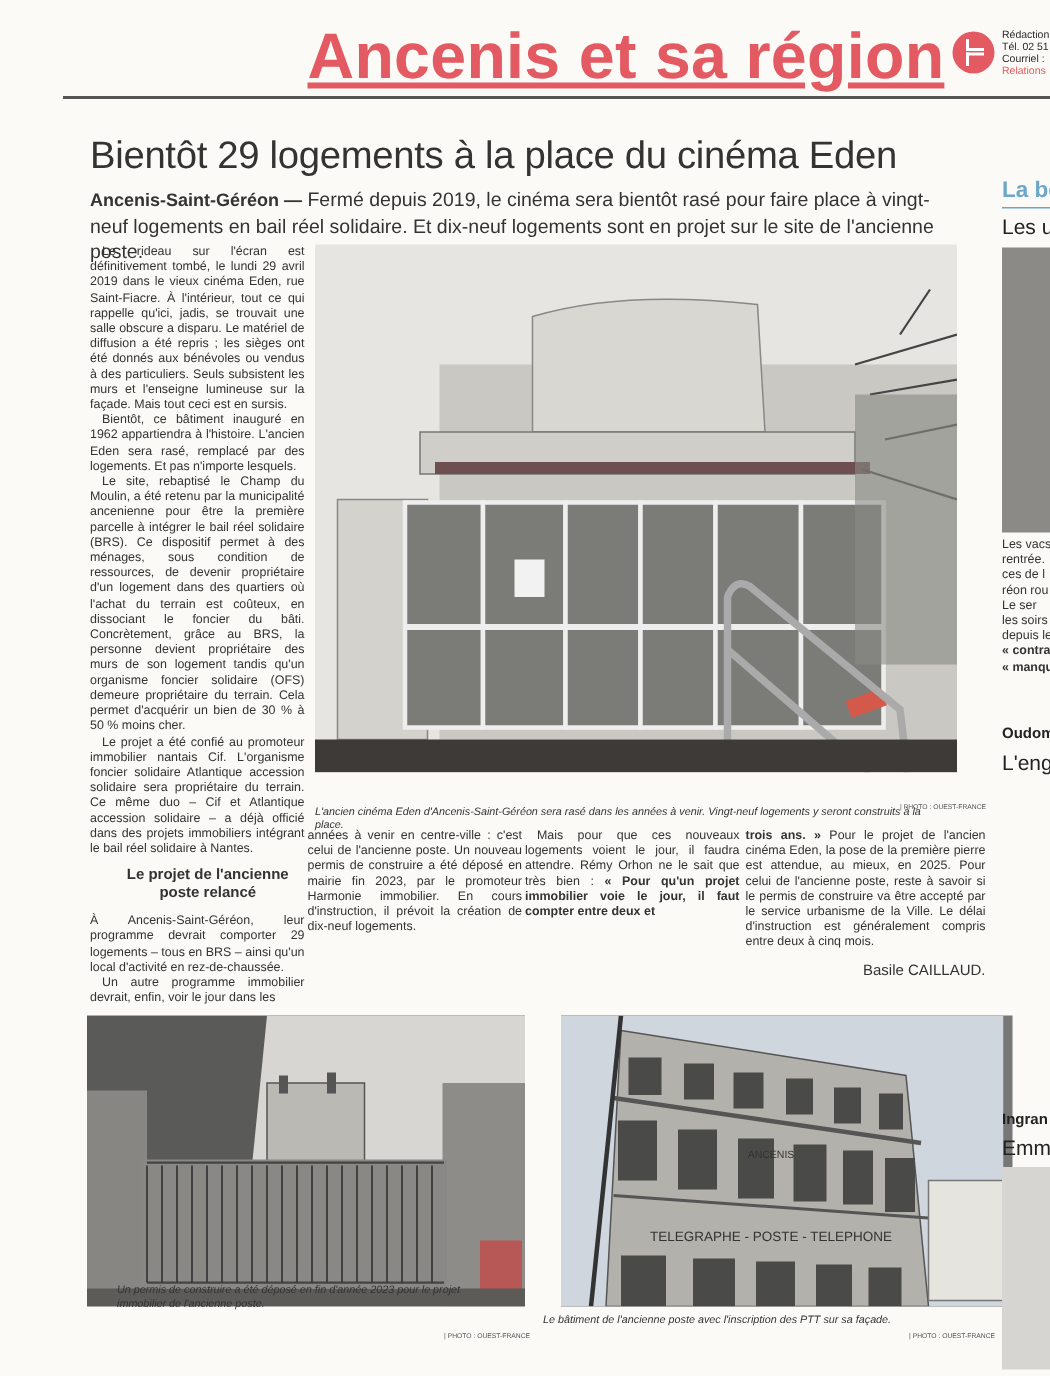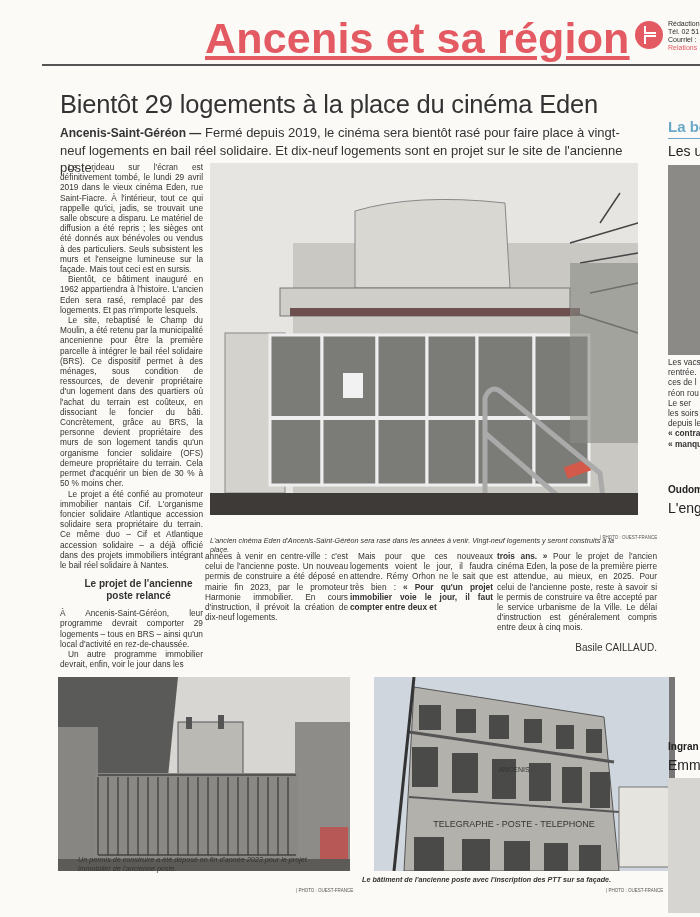--- a/index.html
+++ b/index.html
@@ -153,21 +153,21 @@
         <rect x="130" y="164" width="26" height="30"></rect>
         <rect x="170" y="166" width="24" height="28"></rect>
         <rect x="205" y="168" width="22" height="26"></rect>
     </g>
     <rect x="245" y="110" width="50" height="80" fill="#e6e4df" stroke="#777"></rect>
     <text x="140" y="150" font-family="Liberation Sans, sans-serif" font-size="9" fill="#333" text-anchor="middle">TELEGRAPHE - POSTE - TELEPHONE</text>
     <text x="140" y="95" font-family="Liberation Sans, sans-serif" font-size="7" fill="#333" text-anchor="middle">ANCENIS</text>
     <line x1="40" y1="0" x2="20" y2="194" stroke="#333" stroke-width="3"></line>
   </svg>
 </div>
-<div class="caption" style="left:362px; top:875px; width:295px;font-weight:bold;">Le bâtiment de l'ancienne poste avec l'inscription des PTT sur sa façade.</div>
+<div class="caption" style="left:362px; top:875px; width:295px;">Le bâtiment de l'ancienne poste avec l'inscription des PTT sur sa façade.</div>
 <div class="credit" style="left:606px; top:888px;">| Photo : Ouest-France</div>
 
 <div class="sb-blue">La bo</div>
 <div class="sb-rule"></div>
 <div class="sb-head" style="top:143px;">Les u</div>
 <div class="sb-photo" style="top:165px; width:32px; height:190px; background:#8b8a86;"></div>
 <div class="sb-text" style="top:357px;">
   <div>Les vacs</div>
     <div>rentrée.</div>
     <div>ces de l</div>

